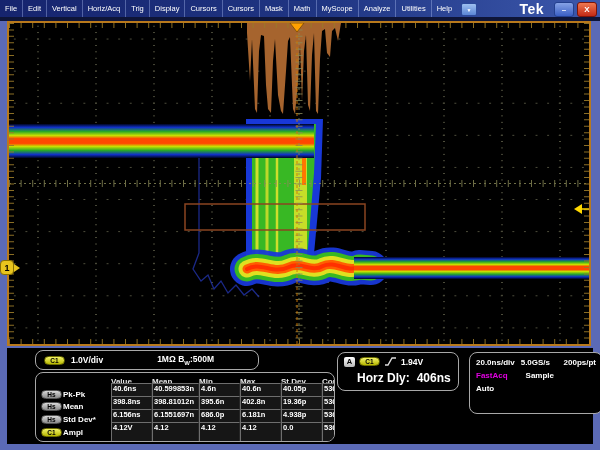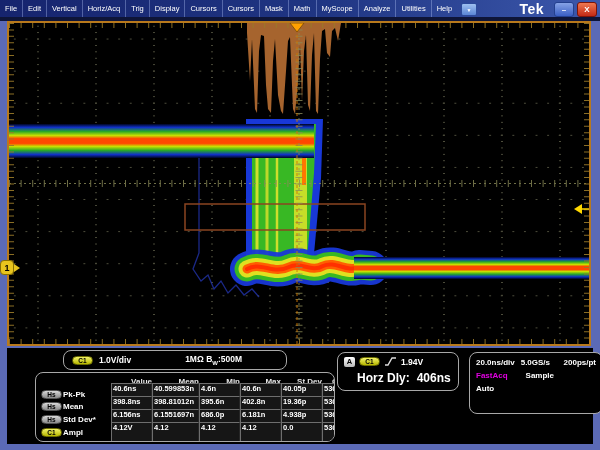--- a/index.html
+++ b/index.html
@@ -48,21 +48,21 @@
 
   
   .ch1-marker{position:absolute;left:0px;top:260px;display:flex;align-items:center;z-index:5;}
   .ch1-box{width:12px;height:13px;background:#e8c41e;border:1px solid #8a7000;border-radius:4px;
     color:#000;font-size:9px;font-weight:bold;display:flex;align-items:center;justify-content:center;}
   .ch1-arrow{width:0;height:0;border-top:4px solid transparent;border-bottom:4px solid transparent;border-left:6px solid #e8c41e;}
 
   
   .bottom-panel{position:absolute;left:7px;top:348px;width:586px;height:96px;background:#000;}
   .obox{position:absolute;background:#000;border:1px solid #a8a8a8;border-radius:8px;color:#fff;box-sizing:border-box;}
-  .readout-box{left:28px;top:2px;width:224px;height:20px;display:flex;align-items:center;padding:0 8px;gap:6px;margin-left:28px;}
+  .readout-box{left:28px;top:2px;width:224px;height:20px;display:flex;align-items:center;padding:0 8px;gap:6px;}
   .pill{min-width:21px;height:9px;padding:0 2px;border-radius:5px;display:flex;align-items:center;justify-content:center;
     font-size:6.5px;font-weight:bold;color:#000;box-sizing:border-box;}
   .pill-yellow{background:linear-gradient(#f2f26a,#b8b800);border:1px solid #6e6e00;}
   .pill-gray{background:linear-gradient(#d8d8d8,#8a8a8a);border:1px solid #555;}
   .rb-text{font-size:8.5px;font-weight:bold;}
   .rb-imp{margin-left:48px;font-size:8.5px;font-weight:bold;}
   .rb-imp sub{font-size:6px;}
 
   .trig-box{left:330px;top:4px;width:122px;height:39px;padding:3px 6px;}
   .trig-line1{display:flex;align-items:center;gap:4px;}
@@ -73,21 +73,21 @@
 
   .acq-box{left:454px;top:4px;width:134px;height:62px;padding:3px 6px;font-size:8px;font-weight:bold;margin-left:8px;}
   .acq-row{display:flex;align-items:center;height:13px;}
   .acq-spacer{flex:1;}
   .fastacq{color:#e000e0;text-align:center;}
   .acq-gap{margin-left:18px;}
   .tb-gap{margin-left:6px;}
 
   .table-box{left:28px;top:24px;width:300px;height:70px;padding:2px 3px;overflow:hidden;}
   .mgrid{display:grid;grid-template-columns:72px 41px 47px 41px 41px 41px 33px 1fr;grid-auto-rows:12.8px;align-items:center;}
-  .hcell{font-size:8px;font-weight:bold;color:#e8e8e8;text-align:right;overflow:hidden;white-space:nowrap;}
+  .hcell{font-size:8px;font-weight:bold;color:#e8e8e8;text-align:left;overflow:hidden;white-space:nowrap;}
   .lcell{display:flex;align-items:flex-end;gap:1px;padding-left:2px;}
   .lname{font-size:8px;font-weight:bold;color:#fff;white-space:nowrap;}
   .vcell{height:22px;line-height:10px;background:#161616;border:1px solid;border-color:#6e6e6e #262626 #262626 #6e6e6e;
     font-size:7.5px;font-weight:bold;color:#fff;padding:0 1px;overflow:hidden;white-space:nowrap;box-sizing:border-box;}
   .icell{height:11px;}
 </style>
 </head>
 <body>
 
 <div class="menubar">

